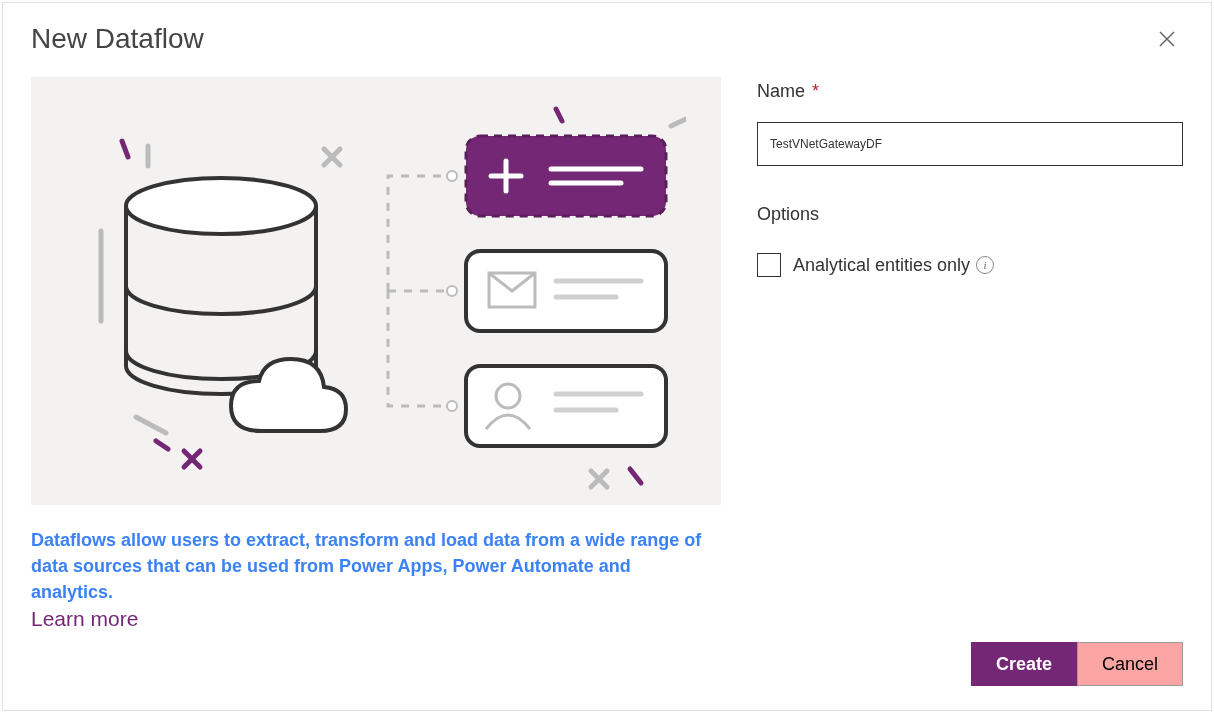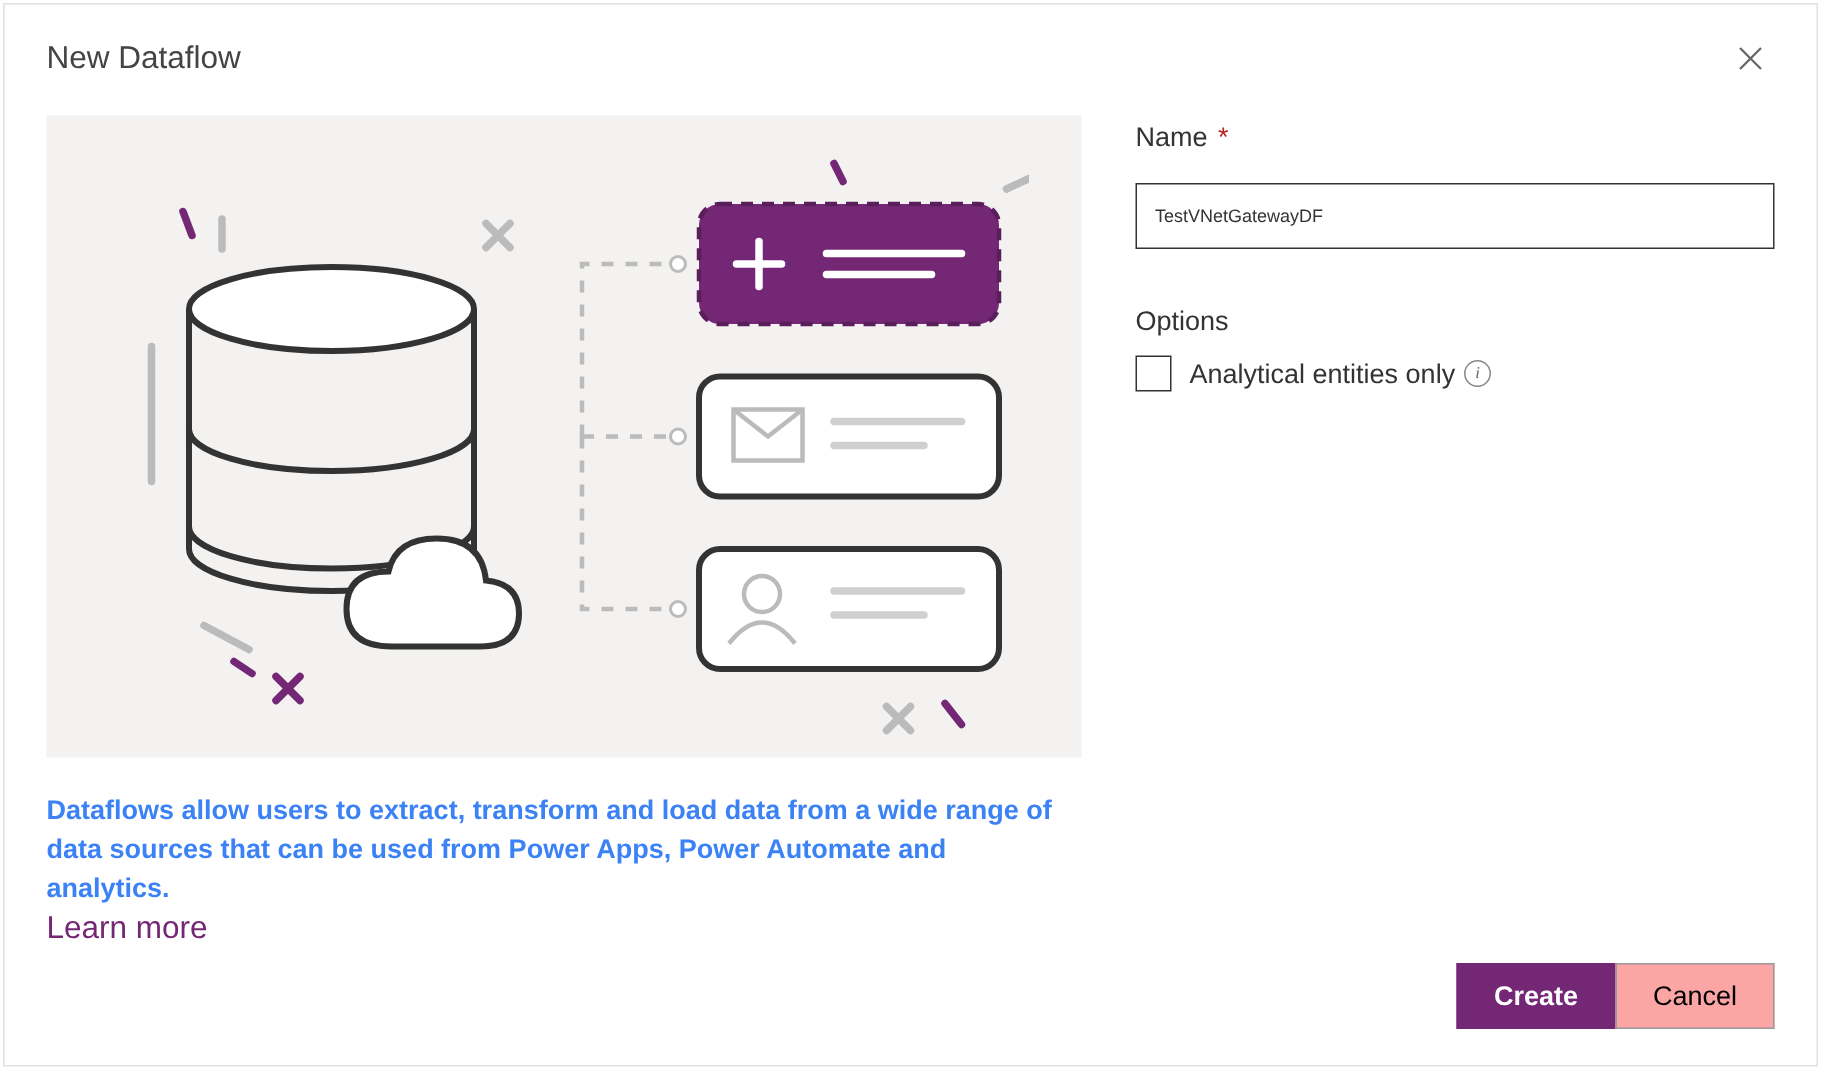--- a/index.html
+++ b/index.html
@@ -15,21 +15,21 @@
       position: relative;
       background: #fff;
     }
     .header {
       display: flex;
       justify-content: space-between;
       align-items: center;
       padding: 20px 28px 10px 28px;
     }
     .title {
-      font-size: 21px;
+      font-size: 28px;
       font-weight: 400;
       color: #444;
     }
     .close-btn {
       width: 32px;
       height: 32px;
       display: flex;
       align-items: center;
       justify-content: center;
       cursor: pointer;
@@ -86,21 +86,21 @@
       border: 1px solid #333;
       padding: 0 12px;
       font-size: 12px;
       font-family: inherit;
       color: #333;
     }
     .options-heading {
       margin-top: 38px;
       font-size: 18px;
       color: #333;
-      margin-bottom: 12px;
+      margin-bottom: 28px;
     }
     .checkbox-row {
       display: flex;
       align-items: center;
       gap: 12px;
     }
     .checkbox {
       width: 24px;
       height: 24px;
       border: 1px solid #333;

